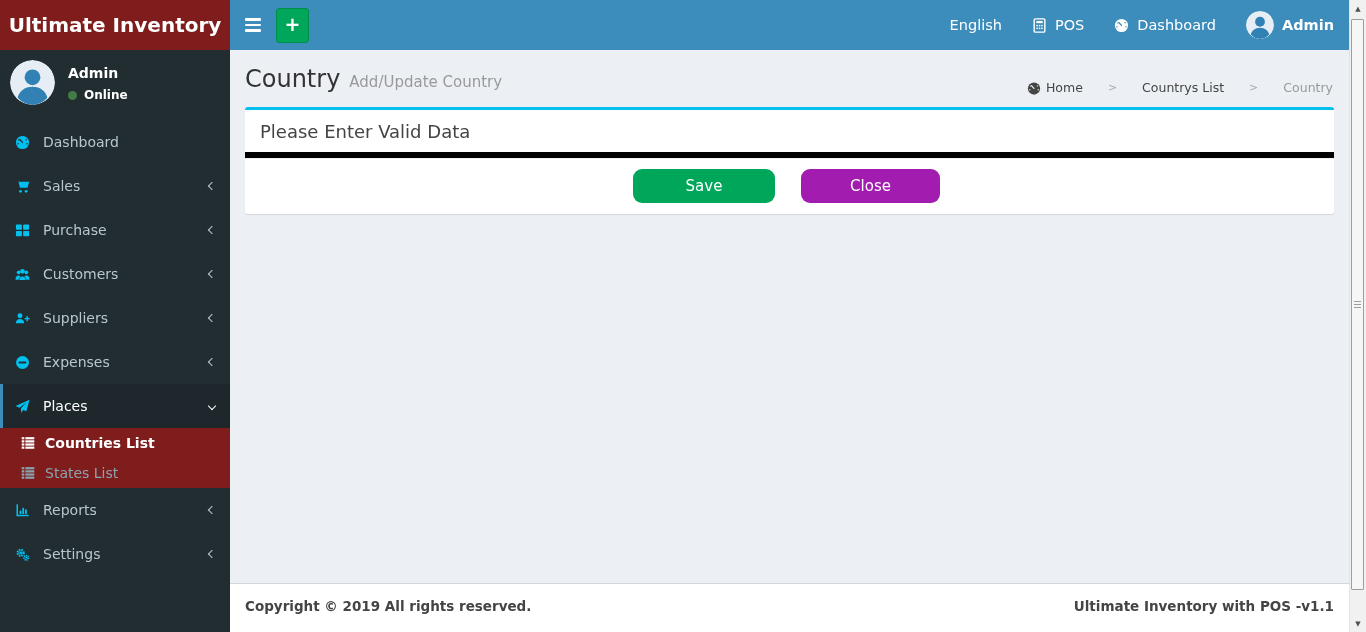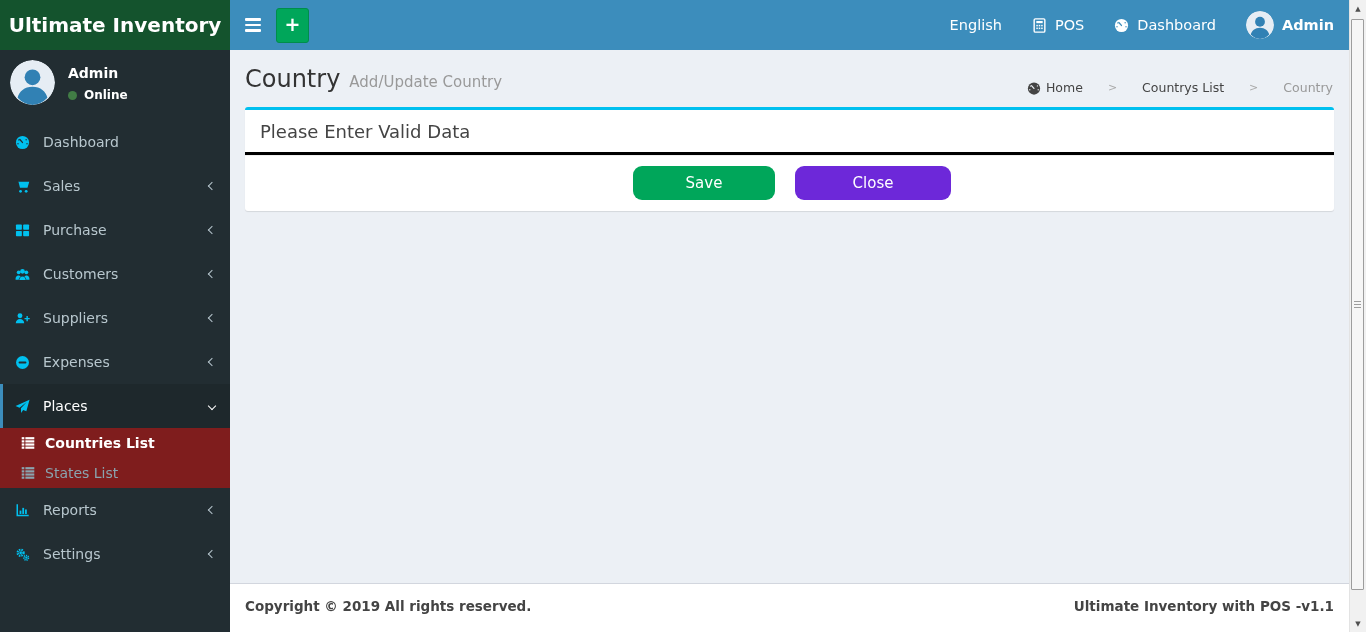--- a/index.html
+++ b/index.html
@@ -3,21 +3,21 @@
 <meta charset="utf-8">
 <style>
   * { box-sizing: border-box; margin: 0; padding: 0; }
   html,body { width:1366px; height:632px; overflow:hidden; }
   body { font-family:"DejaVu Sans","Liberation Sans",sans-serif; display:flex; background:#ecf0f5; }
 
   .app { width:1349px; height:632px; display:flex; }
 
   
   .sidebar { width:230px; background:#222d32; display:flex; flex-direction:column; overflow:hidden; --cut:#222d32; }
-  .logo { height:50px; background:#14532d; color:#fff; font-size:20px; font-weight:bold;
+  .logo { height:50px; background:#7f1d1d; color:#fff; font-size:20px; font-weight:bold;
           display:flex; align-items:center; justify-content:center; flex:none; cursor:pointer; }
   .user-panel { height:65px; padding:10px; display:flex; gap:13px; align-items:center; flex:none; }
   .user-avatar { width:45px; height:45px; border-radius:50%; overflow:hidden; flex:none; }
   .user-meta { display:flex; flex-direction:column; gap:7px; padding-top:2px; }
   .user-name { color:#fff; font-weight:bold; font-size:14px; }
   .user-status { color:#fff; font-size:12px; display:flex; align-items:center; gap:7px; font-weight:600; }
   .status-dot { width:9px; height:9px; border-radius:50%; background:#417c45; }
 
   .menu { list-style:none; margin-top:5px; }
   .menu-item { height:44px; display:flex; align-items:center; padding:0 15px; color:#b8c7ce;
@@ -54,32 +54,32 @@
   .page-subtitle { font-size:15px; color:#999; margin-left:9px; font-weight:400; }
   .breadcrumb { position:absolute; right:16px; top:30px; display:flex; align-items:center; gap:25px;
                 font-size:12.5px; color:#444; --cut:#ecf0f5; }
   .breadcrumb .crumb { display:flex; align-items:center; gap:5px; cursor:pointer; }
   .breadcrumb .sep { color:#a9a9a9; font-size:11px; }
   .breadcrumb .current { color:#999; cursor:default; }
   .bc-icon { width:14px; height:13px; color:#444; display:flex; }
 
   .box { background:#fff; border-top:3px solid #00c0ef; border-radius:3px; margin:0 15px;
          box-shadow:0 1px 1px rgba(0,0,0,0.1); }
-  .box-header { padding:11px 15px 10px; font-size:18px; color:#444; border-bottom:3px solid #000000; }
+  .box-header { padding:11px 15px 10px; font-size:18px; color:#444; border-bottom:6px solid #000000; }
   .box-body { padding:11px 15px 26px; display:flex; }
   .form-label { width:150px; margin-right:28px; text-align:right; padding-top:7px;
                 font-weight:bold; font-size:14px; color:#333; flex:none; }
   .req { color:#dd4b39; margin-left:1px; }
   .form-input { width:337px; height:30px; border:1px solid #c9cdd4; border-radius:4px;
                 padding:0 11px; font-size:14px; color:#555; font-family:inherit; outline:none; }
   .box-footer { border-top:1px solid #f0f0f0; padding:10px 15px 11px; display:flex; }
   .btn { border:none; border-radius:9px; height:34px; color:#fff; font-size:15px;
          font-family:inherit; cursor:pointer; }
   .btn-save { width:142px; margin-left:373px; background:#00a65a; }
-  .btn-close { width:156px; margin-left:20px; background:#6d28d9; }
+  .btn-close { width:139px; margin-left:26px; background:#a21caf; }
 
   .page-footer { height:49px; background:#fff; border-top:1px solid #d2d6de; padding:14px 15px;
                  display:flex; justify-content:space-between; color:#444; font-size:13.5px;
                  font-weight:bold; flex:none; }
 
   
   .vscrollbar { width:17px; height:632px; background:#f1f1f1; border-left:1px solid #e3e3e3; position:relative; flex:none; }
   .sb-arrow { position:absolute; left:0; width:16px; height:17px; display:flex; align-items:center;
               justify-content:center; font-size:7px; color:#505050; cursor:pointer; background:#f1f1f1; }
   .sb-up { top:0; }

